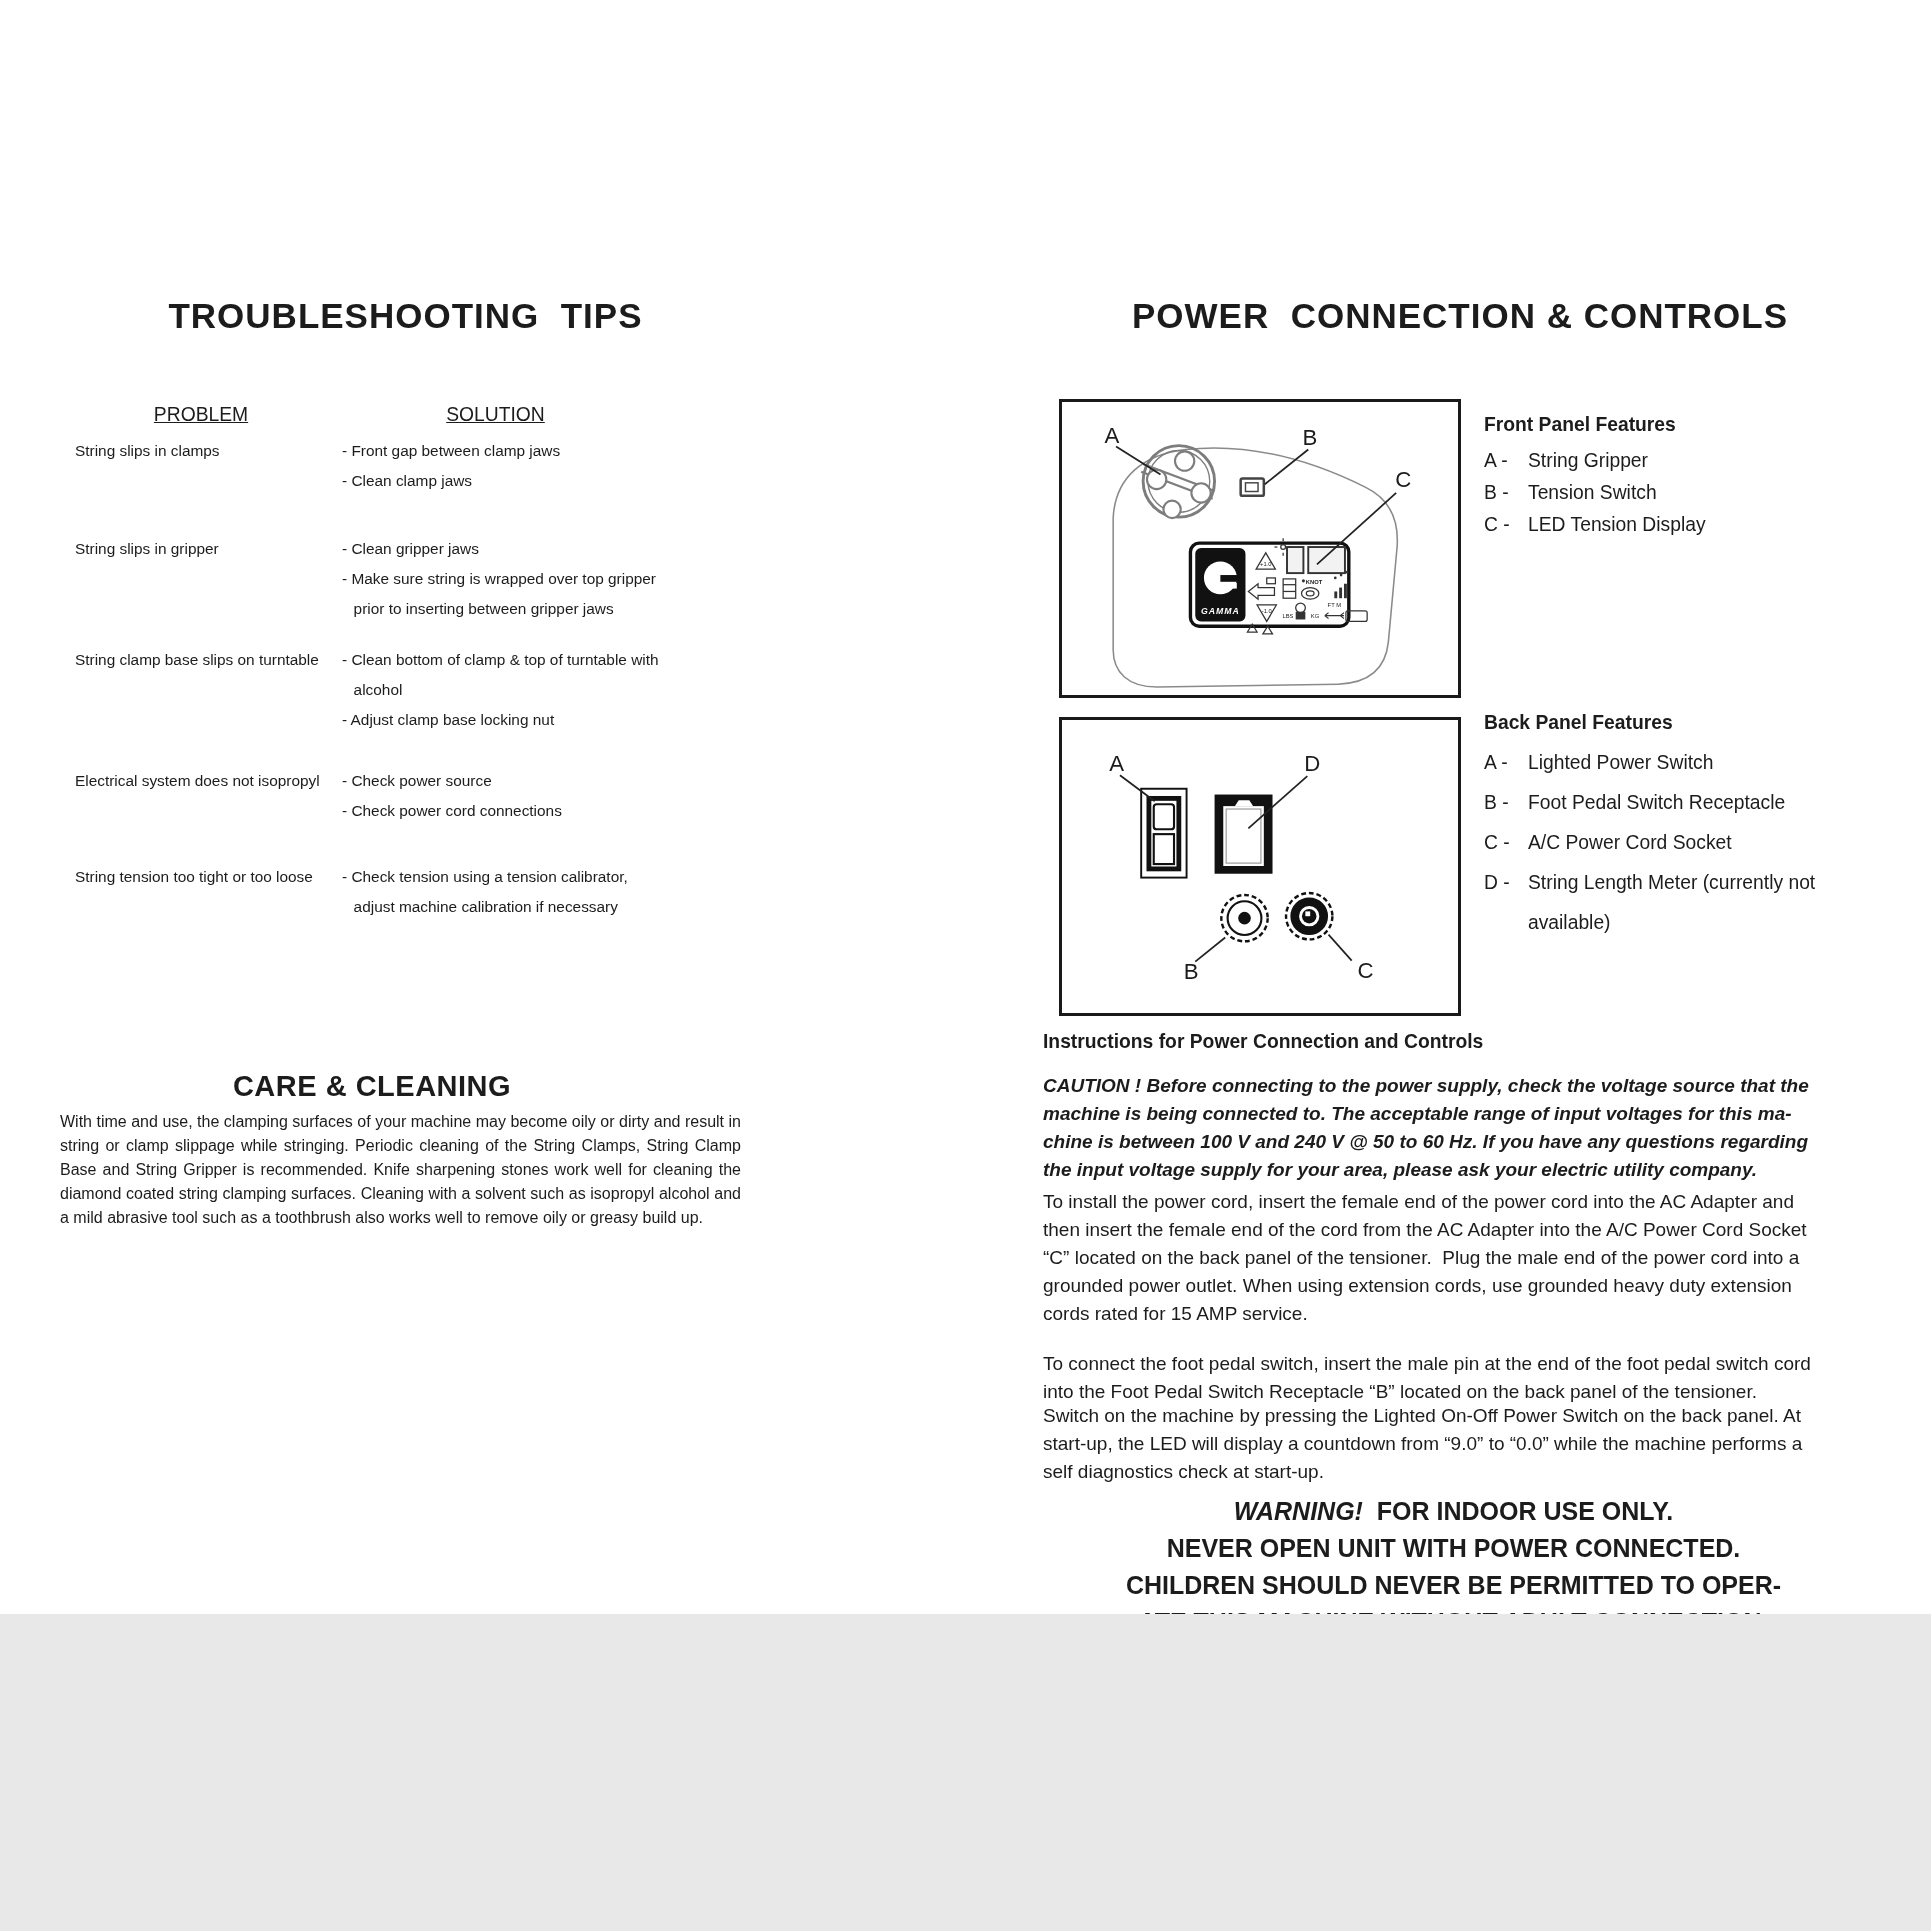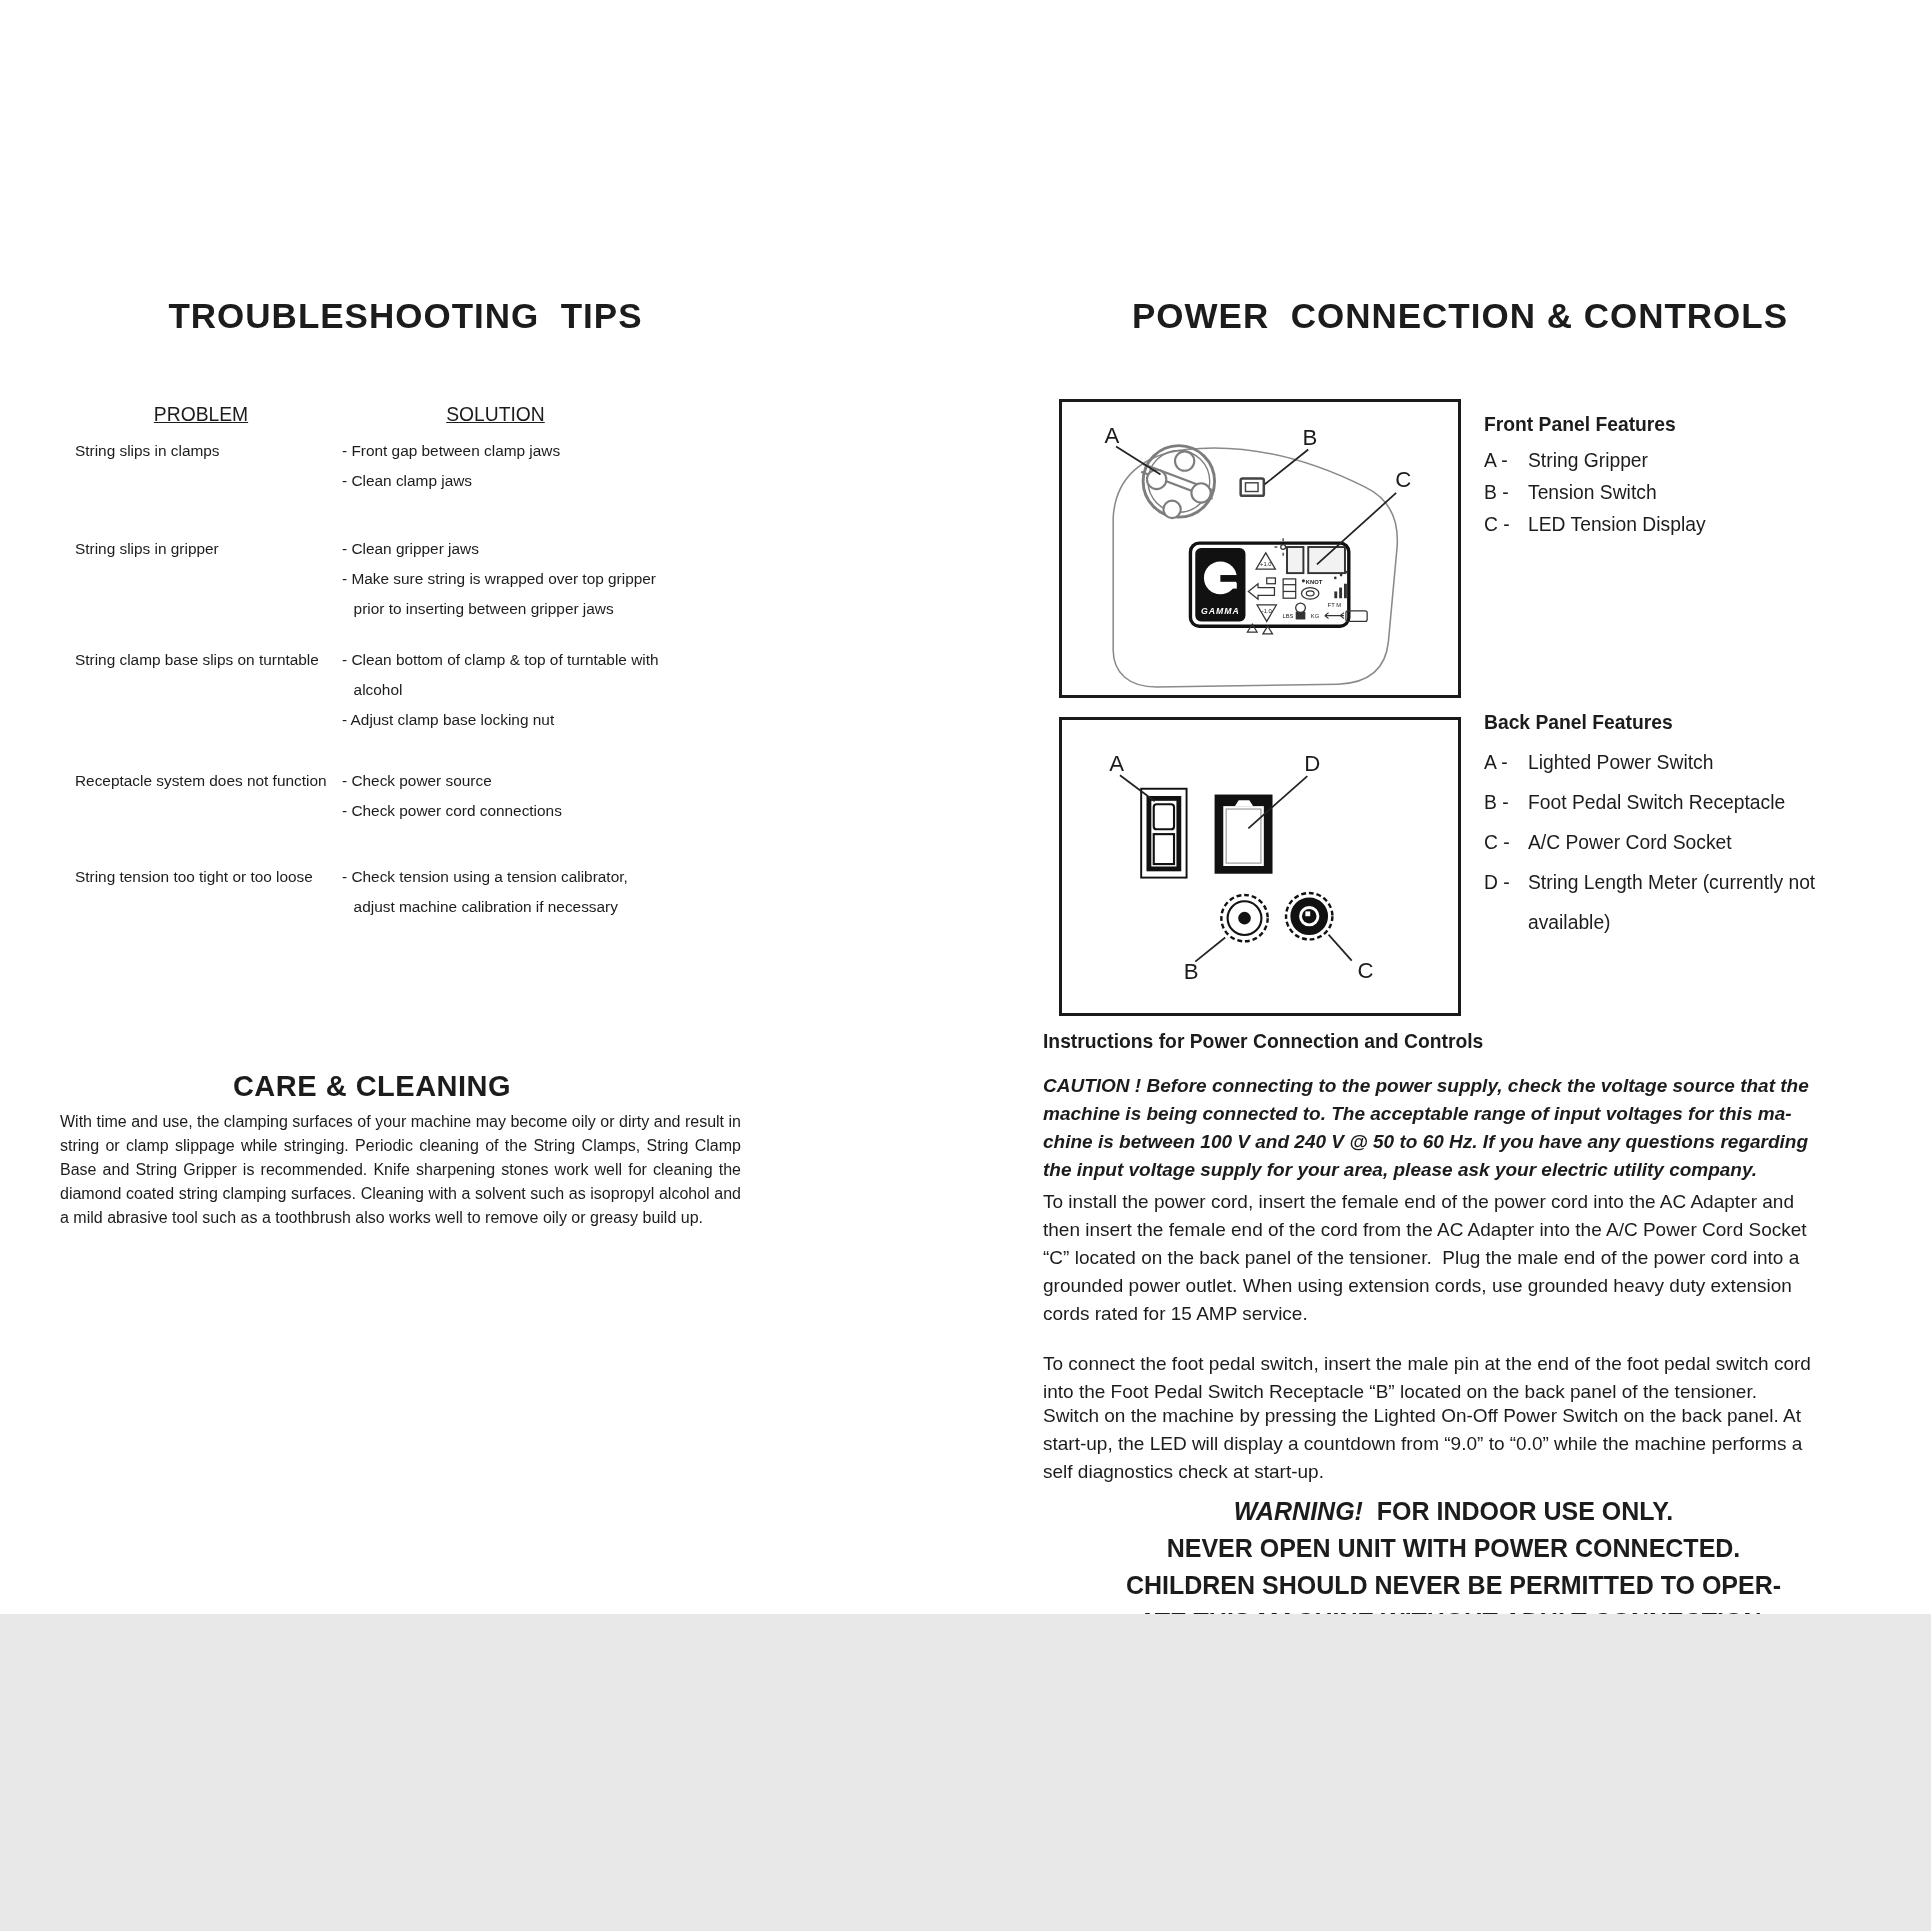--- a/index.html
+++ b/index.html
@@ -68,21 +68,21 @@
   <div class="ts-row" style="top:645px;">
     <div class="ts-prob">String clamp base slips on turntable</div>
     <div class="ts-sols">
       <div class="sol-line">- Clean bottom of clamp &amp; top of turntable with</div>
       <div class="sol-cont">alcohol</div>
       <div class="sol-line">- Adjust clamp base locking nut</div>
     </div>
   </div>
 
   <div class="ts-row" style="top:766px;">
-    <div class="ts-prob">Receptacle system does not function</div>
+    <div class="ts-prob">Electrical system does not isopropyl</div>
     <div class="ts-sols">
       <div class="sol-line">- Check power source</div>
       <div class="sol-line">- Check power cord connections</div>
     </div>
   </div>
 
   <div class="ts-row" style="top:862px;">
     <div class="ts-prob">String tension too tight or too loose</div>
     <div class="ts-sols">
       <div class="sol-line">- Check tension using a tension calibrator,</div>

